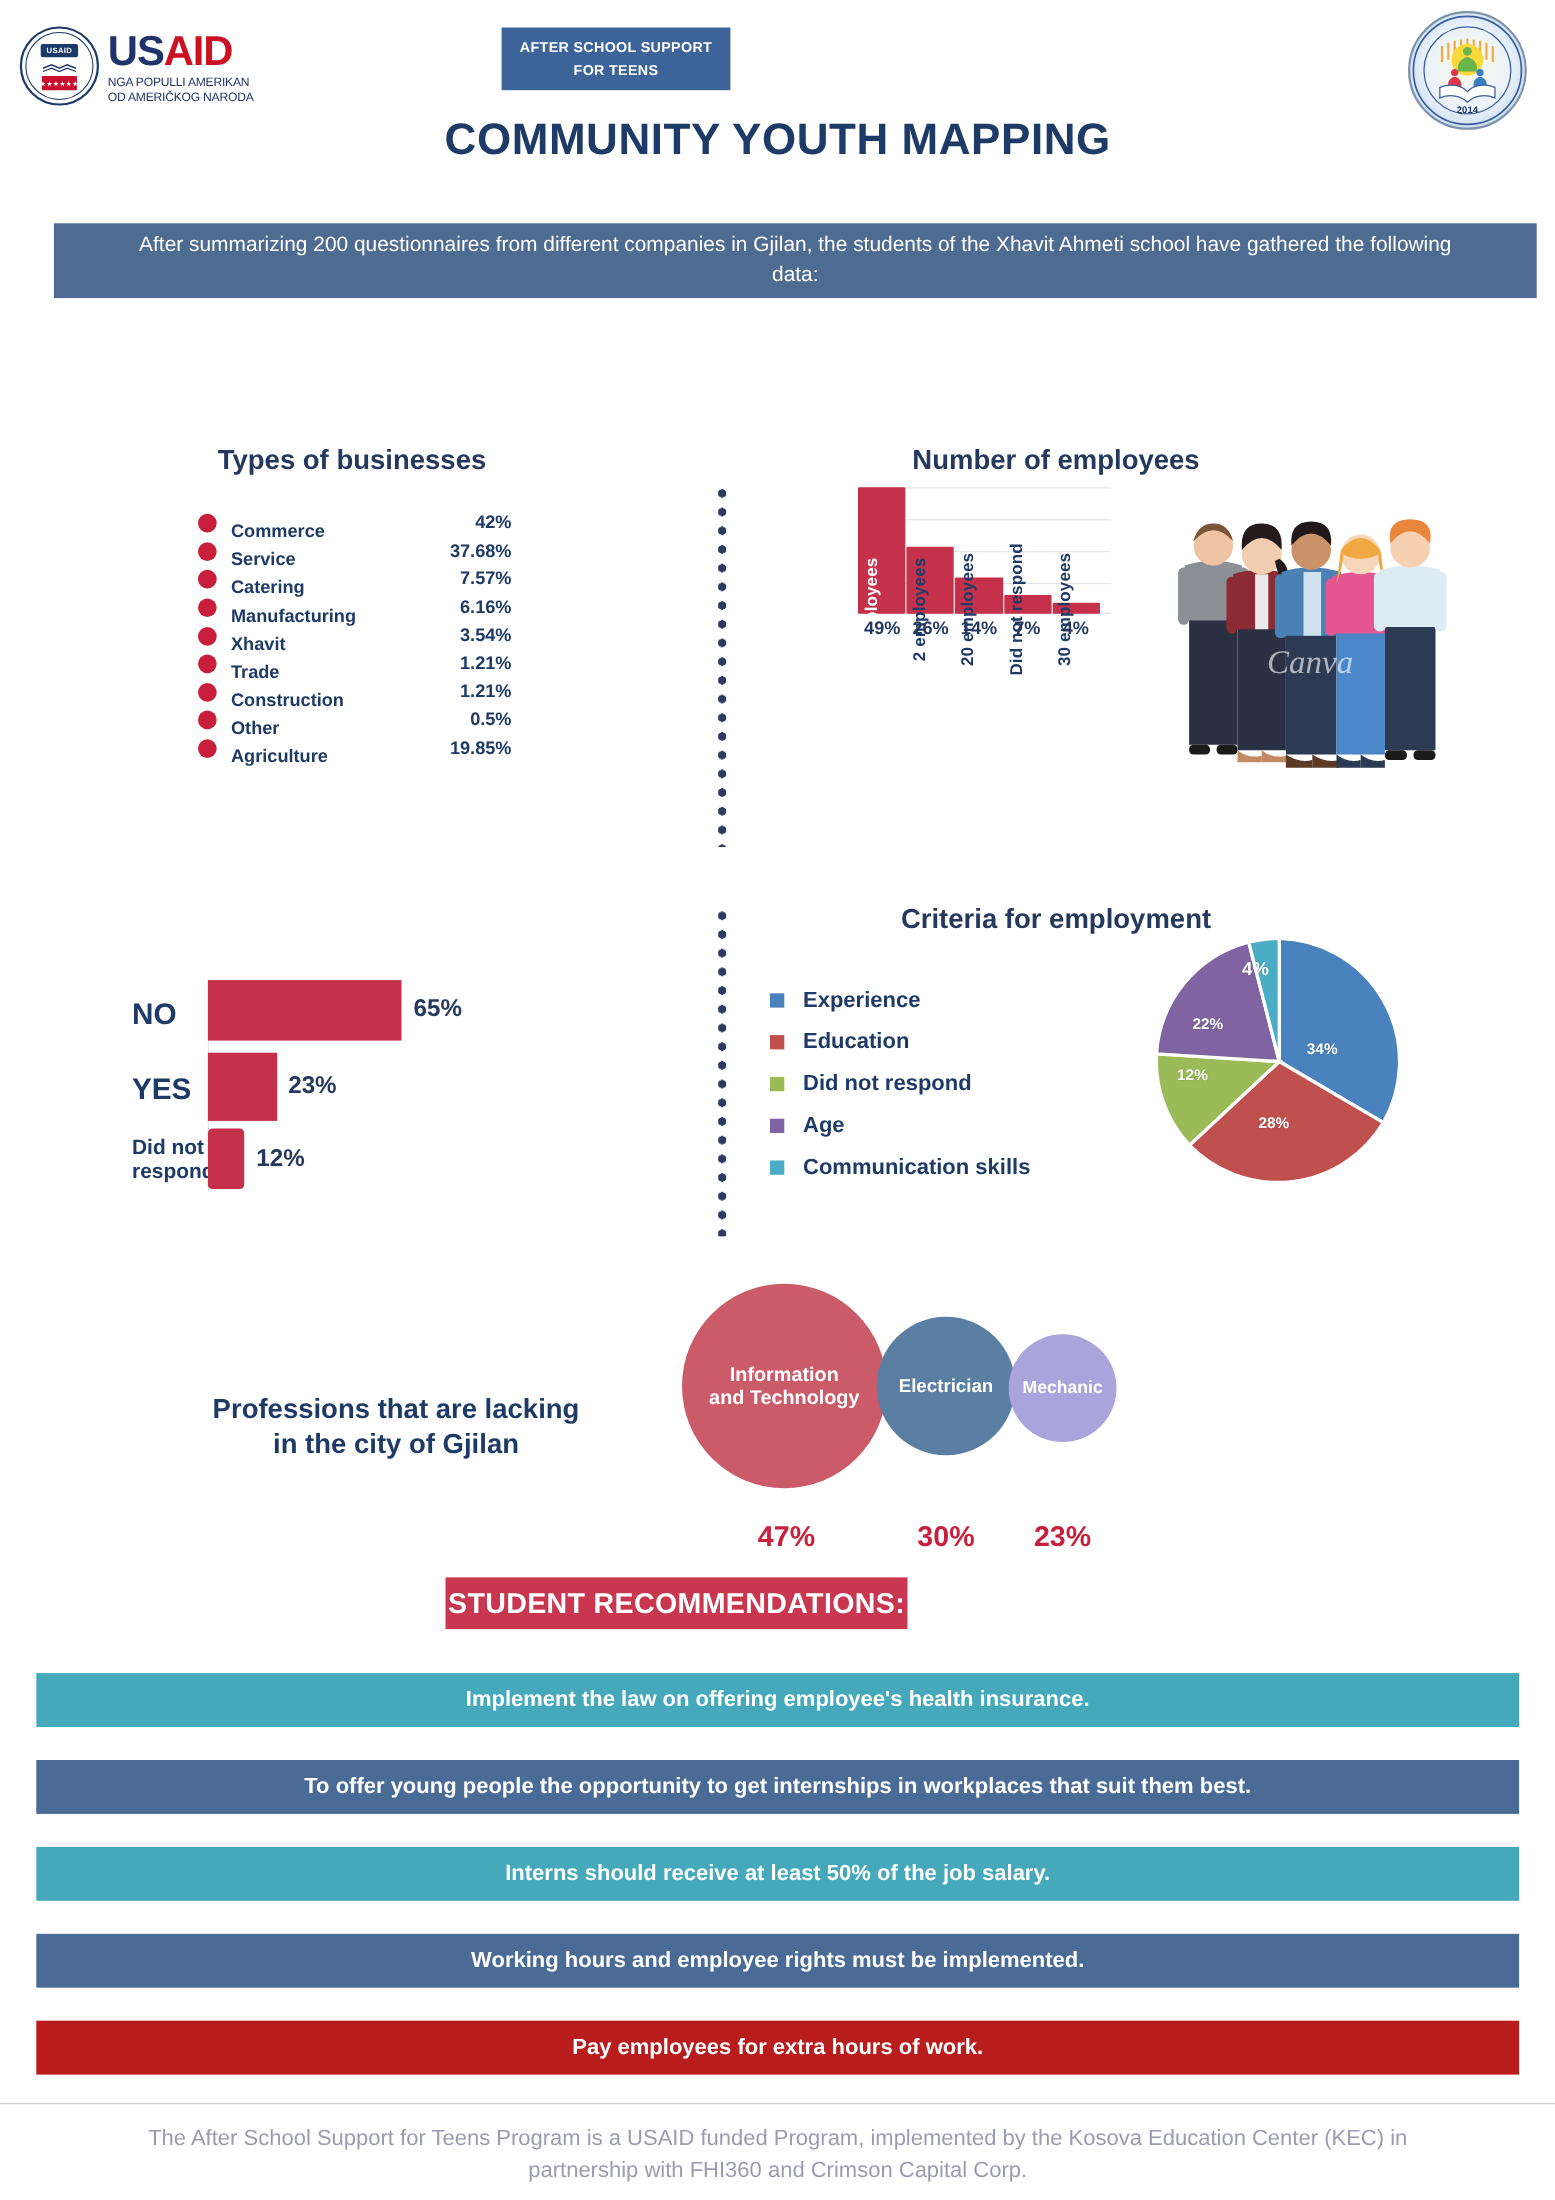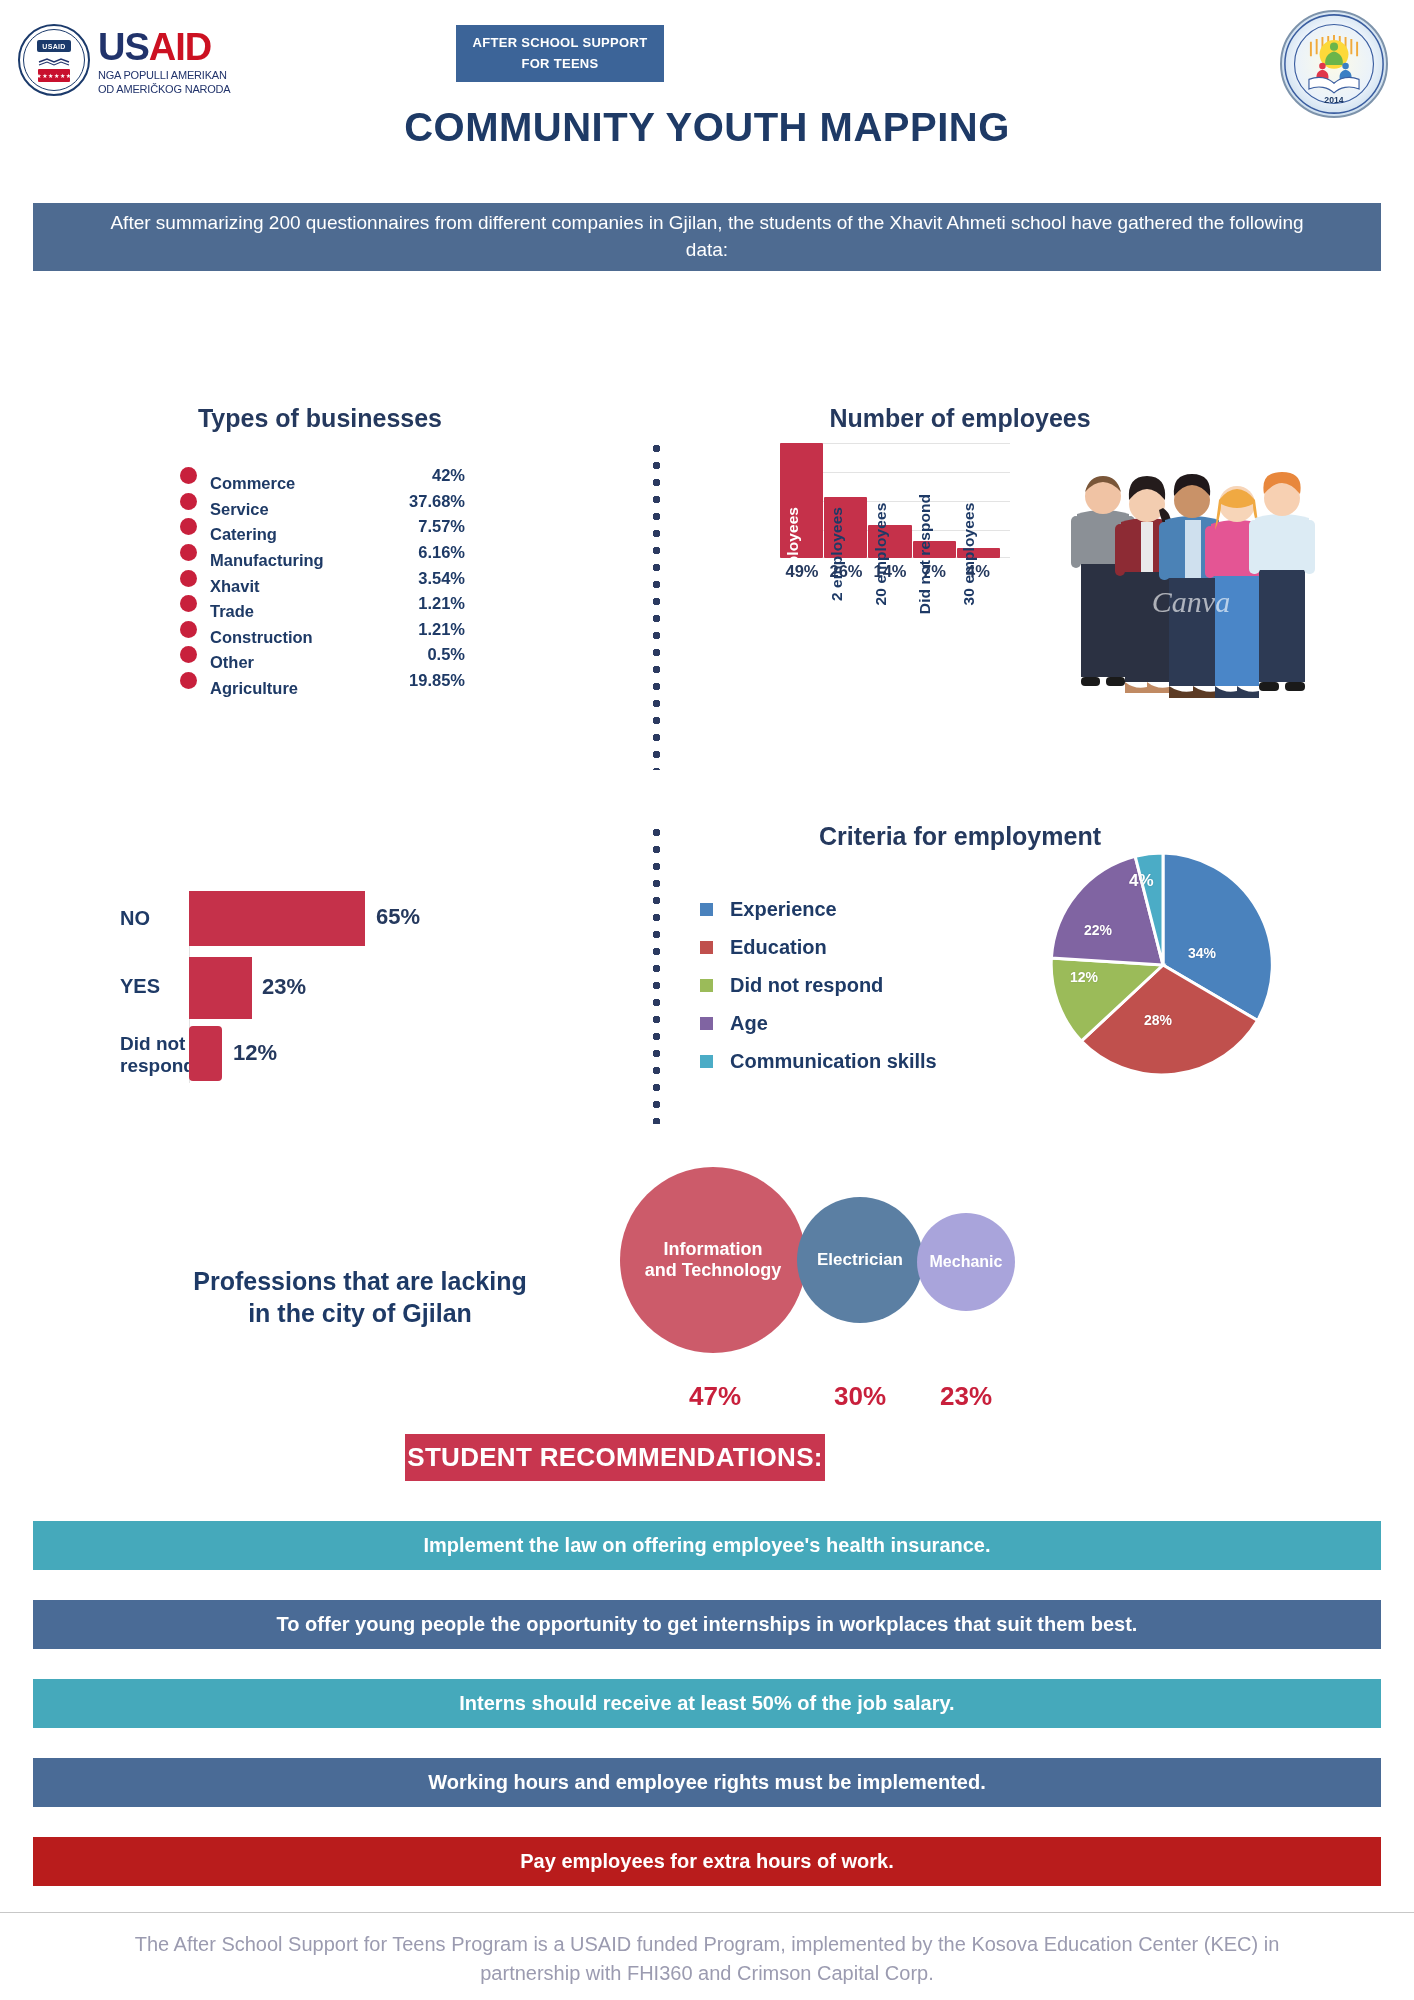--- a/index.html
+++ b/index.html
@@ -102,21 +102,21 @@
     position: absolute;
     left: 0; right: 0; top: 155px;
     text-align: center;
     font-size: 23px;
     color: #c8203c;
     font-weight: 500;
   }
 
   .intro-banner {
     position: absolute;
-    left: 33px; top: 203px;
+    left: 49px; top: 203px;
     width: 1348px; height: 68px;
     background: #4e6b91;
     color: #fff;
     display: flex; align-items: center; justify-content: center;
     text-align: center;
     padding: 0 58px;
     font-size: 19px; line-height: 1.42;
   }
 
   
@@ -190,21 +190,21 @@
   .people-illus {
     position: absolute;
     left: 1063px; top: 452px;
     width: 256px; height: 270px;
   }
 
   
   .demand-wrap { position: absolute; left: 120px; top: 893px; width: 420px; height: 190px; }
   .demand-cat {
     position: absolute;
-    font-size: 20px; font-weight: 800; color: #1e3a66;
+    font-size: 27px; font-weight: 800; color: #1e3a66;
     text-align: left;
   }
   .demand-bar { position: absolute; background: #c5314a; }
   .demand-val {
     position: absolute;
     font-size: 22px; font-weight: 800; color: #25395e;
   }
   .demand-baseline {
     position: absolute; background: #e3e3e3; width: 1px;
   }

